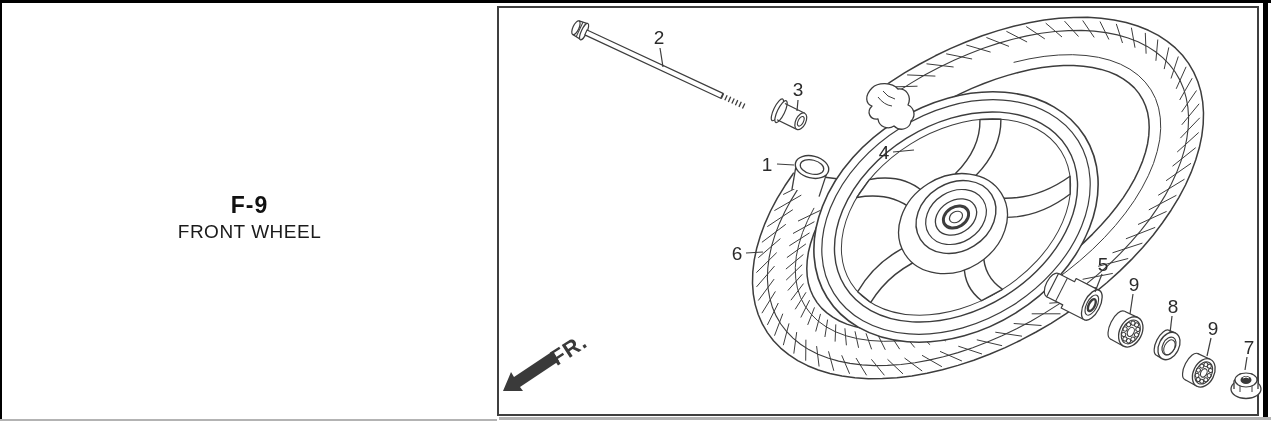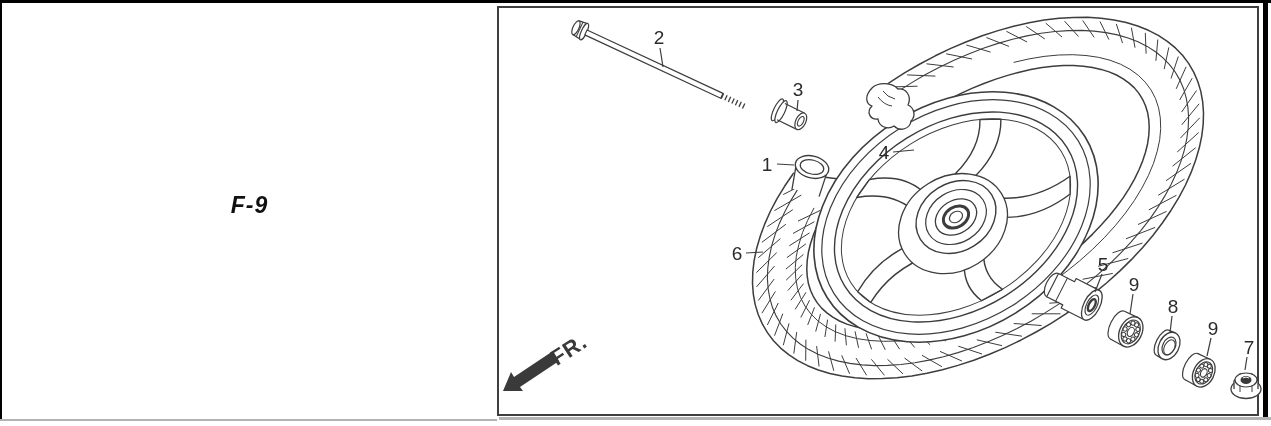--- a/index.html
+++ b/index.html
@@ -7,21 +7,21 @@
     width:1271px;height:426px;position:relative;background:#fff;
     font-family:"Liberation Sans",sans-serif;overflow:hidden;
   }
   
   .border-top{position:absolute;left:0;top:0;width:1271px;height:3px;background:#000;}
   .border-left{position:absolute;left:0;top:0;width:2px;height:420px;background:#000;}
   .border-right{position:absolute;left:1263px;top:0;width:5px;height:419px;background:#000;}
   .hairline-left{position:absolute;left:0;top:419px;width:497px;height:2px;background:#b3b3b3;}
   .hairline-right{position:absolute;left:499px;top:417px;width:772px;height:3px;background:#b3b3b3;}
   
-  .left-panel{position:absolute;left:2px;top:3px;width:495px;height:334px;text-align:center;font-style:italic;}
+  .left-panel{position:absolute;left:2px;top:3px;width:495px;height:334px;text-align:center;}
   .section-code{margin-top:189px;font-size:23px;font-weight:bold;letter-spacing:1px;color:#111;}
   .section-title{margin-top:2px;font-size:19px;letter-spacing:.5px;color:#1a1a1a;}
   
   #diagram-svg{position:absolute;left:0;top:0;}
   .callout{
     position:absolute;transform:translate(-50%,-50%);
     font-size:19px;line-height:1;color:#2b2b2b;
   }
   .fr-label{
     position:absolute;left:569px;top:350px;
@@ -33,20 +33,21 @@
 <body>
 
 <div class="border-top"></div>
 <div class="border-left"></div>
 <div class="border-right"></div>
 <div class="hairline-left"></div>
 <div class="hairline-right"></div>
 
 <div class="left-panel">
   <div class="section-code">F-9</div>
+  <div class="section-title">FRONT WHEEL</div>
 </div>
 
 <svg id="diagram-svg" width="1271" height="426" viewBox="0 0 1271 426">
 
   <rect x="498" y="7" width="760" height="408" fill="#fff" stroke="#3f3f3f" stroke-width="2"></rect>
 
   <g id="tire-g">
       <path d="M875.9,92.1 L890.2,82.1 L904.9,72.7 L919.9,64.0 L935.3,55.8 L950.8,48.4 L966.5,41.7 L982.2,35.7 L998.0,30.6 L1013.6,26.2 L1029.0,22.7 L1044.2,20.1 L1059.1,18.3 L1073.6,17.4 L1087.6,17.3 L1101.1,18.2 L1114.0,19.9 L1126.2,22.5 L1137.7,26.0 L1148.4,30.3 L1158.3,35.4 L1167.3,41.3 L1175.4,47.9 L1182.5,55.3 L1188.6,63.4 L1193.7,72.1 L1197.8,81.5 L1200.8,91.4 L1202.7,101.9 L1203.5,112.8 L1203.2,124.1 L1201.8,135.8 L1199.3,147.8 L1195.7,160.0 L1191.1,172.4 L1185.5,185.0 L1178.8,197.6 L1171.1,210.2 L1162.5,222.7 L1153.1,235.2 L1142.7,247.4 L1131.6,259.4 L1119.7,271.1 L1107.1,282.5 L1093.9,293.4 L1080.1,303.9 L1065.8,313.9 L1051.1,323.3 L1036.1,332.0 L1020.7,340.2 L1005.2,347.6 L989.5,354.3 L973.8,360.3 L958.0,365.4 L942.4,369.8 L927.0,373.3 L911.8,375.9 L896.9,377.7 L882.4,378.6 L868.4,378.7 L854.9,377.8 L842.0,376.1 L829.8,373.5 L818.3,370.0 L807.6,365.7 L797.7,360.6 L788.7,354.7 L780.6,348.1 L773.5,340.7 L767.4,332.6 L762.3,323.9 L758.2,314.5 L755.2,304.6 L753.3,294.1 L752.5,283.2 L752.8,271.9 L754.2,260.2 L756.7,248.2 L760.3,236.0 L764.9,223.6 L770.5,211.0 L777.2,198.4 L784.9,185.8 L793.5,173.3 L846.8,180.0 L839.4,189.2 L832.7,198.4 L826.8,207.7 L821.5,216.9 L817.1,226.0 L813.4,234.9 L810.5,243.7 L808.4,252.3 L807.2,260.6 L806.8,268.6 L807.2,276.2 L808.4,283.5 L810.5,290.3 L813.4,296.7 L817.1,302.6 L821.6,308.1 L826.9,312.9 L832.8,317.2 L839.5,321.0 L846.9,324.1 L854.9,326.6 L863.5,328.5 L872.6,329.8 L882.3,330.4 L892.5,330.4 L903.0,329.7 L913.9,328.4 L925.2,326.4 L936.7,323.8 L948.3,320.6 L960.2,316.9 L972.1,312.5 L984.1,307.6 L996.0,302.1 L1007.8,296.1 L1019.5,289.7 L1031.0,282.8 L1042.2,275.5 L1053.1,267.8 L1063.7,259.8 L1073.8,251.5 L1083.5,242.9 L1092.6,234.1 L1101.2,225.1 L1109.2,216.0 L1116.6,206.8 L1123.3,197.6 L1129.2,188.3 L1134.5,179.1 L1138.9,170.0 L1142.6,161.1 L1145.5,152.3 L1147.6,143.7 L1148.8,135.4 L1149.2,127.4 L1148.8,119.8 L1147.6,112.5 L1145.5,105.7 L1142.6,99.3 L1138.9,93.4 L1134.4,87.9 L1129.1,83.1 L1123.2,78.8 L1116.5,75.0 L1109.1,71.9 L1101.1,69.4 L1092.5,67.5 L1083.4,66.2 L1073.7,65.6 L1063.5,65.6 L1053.0,66.3 L1042.1,67.6 L1030.8,69.6 L1019.3,72.2 L1007.7,75.4 L995.8,79.1 L983.9,83.5 L971.9,88.4 L960.0,93.9 L948.2,99.9 L936.5,106.3 L925.0,113.2 L913.8,120.5 Z" fill="#fff" stroke="#3d3d3d" stroke-width="1.5" stroke-linejoin="round"></path>
       <polyline points="883.9,101.2 897.2,91.9 911.0,83.1 925.1,74.8 939.4,67.2 954.0,60.2 968.6,53.9 983.3,48.3 998.0,43.4 1012.6,39.2 1027.0,35.9 1041.1,33.3 1055.0,31.5 1068.5,30.6 1081.5,30.4 1094.1,31.1 1106.0,32.6 1117.4,34.9 1128.1,37.9 1138.0,41.8 1147.2,46.4 1155.5,51.8 1163.0,57.9 1169.5,64.6 1175.2,72.0 1179.9,80.1 1183.6,88.7 1186.2,97.8 1187.9,107.4 1188.6,117.5 1188.2,127.9 1186.8,138.7 1184.4,149.8 1181.0,161.1 1176.6,172.6 1171.2,184.2 1164.9,195.9 1157.7,207.6 1149.6,219.3 1140.6,230.8 1130.9,242.2 1120.4,253.4 1109.2,264.3 1097.4,274.9 1085.0,285.1 1072.1,294.8 1058.8,304.1 1045.0,312.9 1030.9,321.2 1016.6,328.8 1002.0,335.8 987.4,342.1 972.7,347.7 958.0,352.6 943.4,356.8 929.0,360.1 914.9,362.7 901.0,364.5 887.5,365.4 874.5,365.6 861.9,364.9 850.0,363.4 838.6,361.1 827.9,358.1 818.0,354.2 808.8,349.6 800.5,344.2 793.0,338.1 786.5,331.4 780.8,324.0 776.1,315.9 772.4,307.3 769.8,298.2 768.1,288.6 767.4,278.5 767.8,268.1 769.2,257.3 771.6,246.2 775.0,234.9 779.4,223.4 784.8,211.8 791.1,200.1 798.3,188.4 806.4,176.7" fill="none" stroke="#3d3d3d" stroke-width="1.1"></polyline>
       <polyline points="1013.6,62.4 1029.0,58.9 1044.1,56.4 1058.7,55.0 1072.7,54.7 1086.0,55.5 1098.4,57.3 1109.9,60.2 1120.5,64.2 1129.9,69.2 1138.2,75.2 1145.2,82.1 1151.0,89.9 1155.5,98.5 1158.6,107.9 1160.3,117.9 1160.7,128.6 1159.7,139.8 1157.2,151.4 1153.5,163.4 1148.3,175.7 1141.9,188.1 1134.3,200.6 1125.4,213.1 1115.4,225.5 1104.4,237.6 1092.4,249.5 1079.6,260.9 1066.0,271.9 1051.7,282.4 1036.8,292.1 1021.5,301.2 1005.9,309.5 990.0,316.9 974.1,323.4 958.2,329.0 942.4,333.6 927.0,337.1 911.9,339.6 897.3,341.0 883.3,341.3 870.0,340.5 857.6,338.7 846.1,335.8 835.5,331.8 826.1,326.8 817.8,320.8 810.8,313.9 805.0,306.1 800.5,297.5 797.4,288.1 795.7,278.1 795.3,267.4 796.3,256.2 798.8,244.6 802.5,232.6 807.7,220.3 814.1,207.9" fill="none" stroke="#3d3d3d" stroke-width="1"></polyline>

